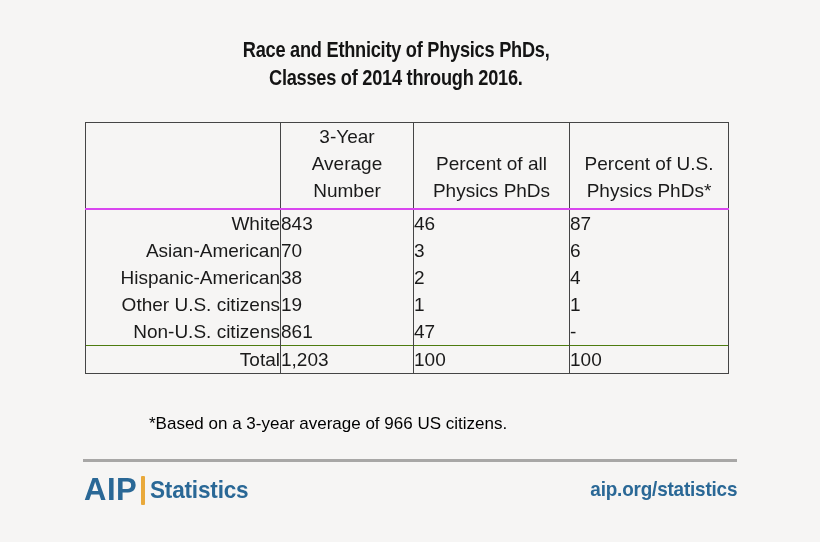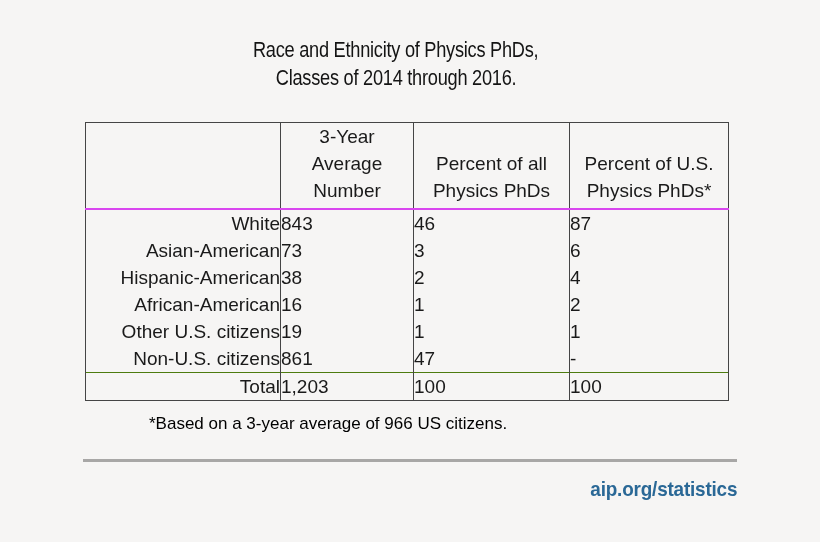--- a/index.html
+++ b/index.html
@@ -10,21 +10,21 @@
     color: #1a1a1a;
     overflow: hidden;
     position: relative;
   }
   .page { position: absolute; top: 0; left: 0; width: 820px; height: 542px; }
 
   
   .title {
     position: absolute; top: 36px; left: 0; width: 792px;
     text-align: center;
-    font-weight: normal;
+    font-weight: bold;
     font-size: 21.5px;
     line-height: 28px;
     color: #141414;
   }
   .title .tline {
     display: inline-block;
     transform: scaleX(0.92);
     transform-origin: center;
     letter-spacing: -0.3px;
     white-space: nowrap;
@@ -137,35 +137,29 @@
     </thead>
     <tbody>
       <tr>
         <td class="lbl">White</td>
         <td class="num">843</td>
         <td class="num">46</td>
         <td class="num">87</td>
       </tr>
       <tr>
         <td class="lbl">Asian-American</td>
-        <td class="num">73</td>
+        <td class="num">70</td>
         <td class="num">3</td>
         <td class="num">6</td>
       </tr>
       <tr>
         <td class="lbl">Hispanic-American</td>
         <td class="num">38</td>
         <td class="num">2</td>
         <td class="num">4</td>
-      </tr>
-      <tr>
-        <td class="lbl">African-American</td>
-        <td class="num">16</td>
-        <td class="num">1</td>
-        <td class="num">2</td>
       </tr>
       <tr>
         <td class="lbl">Other U.S. citizens</td>
         <td class="num">19</td>
         <td class="num">1</td>
         <td class="num">1</td>
       </tr>
       <tr>
         <td class="lbl">Non-U.S. citizens</td>
         <td class="num">861</td>
@@ -178,16 +172,21 @@
         <td class="num">100</td>
         <td class="num">100</td>
       </tr>
     </tbody>
   </table>
 
   <div class="footnote">*Based on a 3-year average of 966 US citizens.</div>
 
   <div class="footer-rule"></div>
 
+  <div class="footer-logo">
+    <span class="logo-aip" style="color: rgb(42, 104, 150);">AIP</span>
+    <span class="logo-bar" style="background: rgb(233, 169, 59);"></span>
+    <span class="logo-stats" style="color: rgb(42, 104, 150);">Statistics</span>
+  </div>
 
   <a class="footer-url" style="color: rgb(42, 104, 150);">aip.org/statistics</a>
 
 </div>
 
 </body></html>

